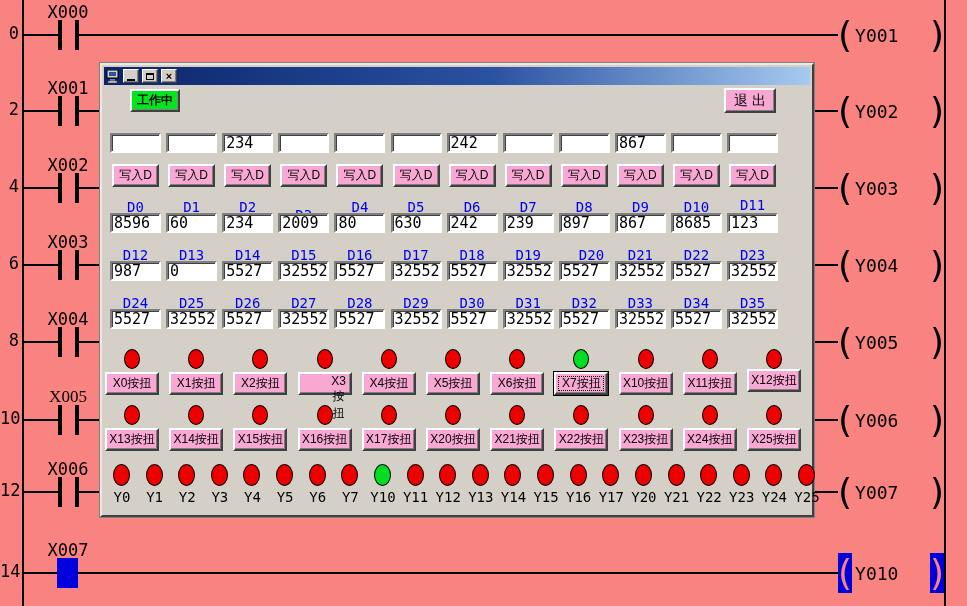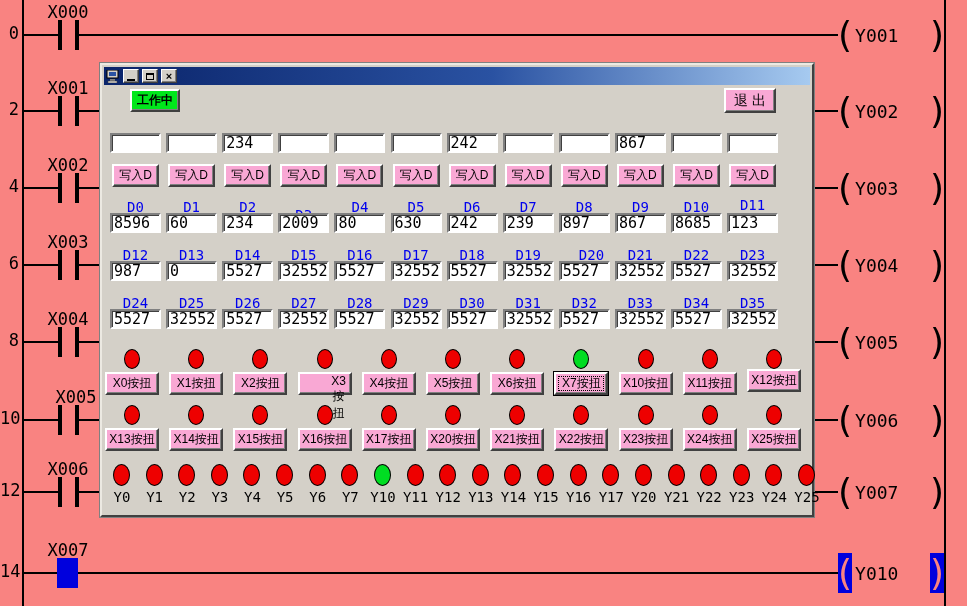--- a/index.html
+++ b/index.html
@@ -108,21 +108,21 @@
       <div class="cgap" style="left: 62px; top: 340px;"></div>
       <div class="cbar" style="left: 58px; top: 327px;"></div>
       <div class="cbar" style="left: 75px; top: 327px;"></div>
       <div class="coil" style="left: 838px; top: 321px;">
         <span class="paren">(</span>
         <span class="coillabel">Y005</span>
         <span class="paren">)</span>
       </div>
       <div class="rnum" style="left: 0px; top: 408px;">10</div>
       <div class="rline" style="left: 22px; top: 419px; width: 826px;"></div>
-      <div class="clabel" style="left: 48px; top: 387px;">X005</div>
+      <div class="clabel" style="left: 40px; top: 387px; font-family: Liberation Serif, serif;">X005</div>
       <div class="cgap" style="left: 62px; top: 418px;"></div>
       <div class="cbar" style="left: 58px; top: 405px;"></div>
       <div class="cbar" style="left: 75px; top: 405px;"></div>
       <div class="coil" style="left: 838px; top: 399px;">
         <span class="paren">(</span>
         <span class="coillabel">Y006</span>
         <span class="paren">)</span>
       </div>
       <div class="rnum" style="left: 0px; top: 480px;">12</div>
       <div class="rline" style="left: 22px; top: 491px; width: 826px;"></div>

